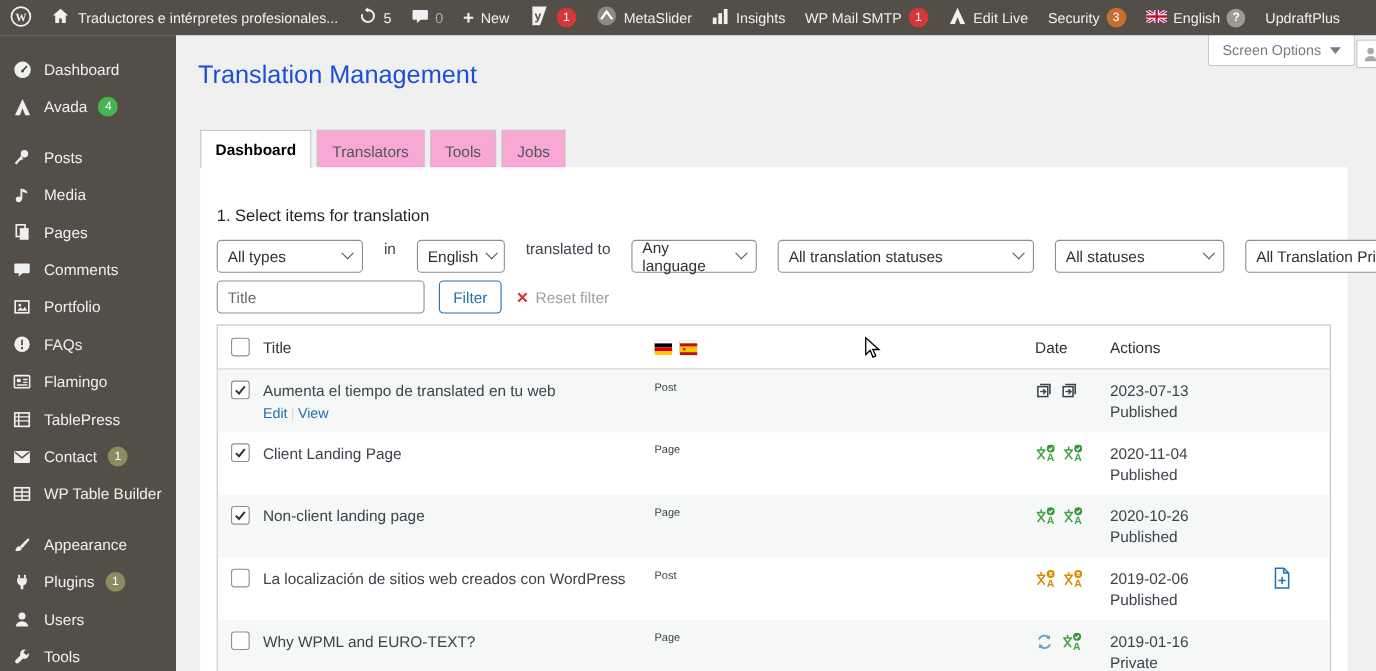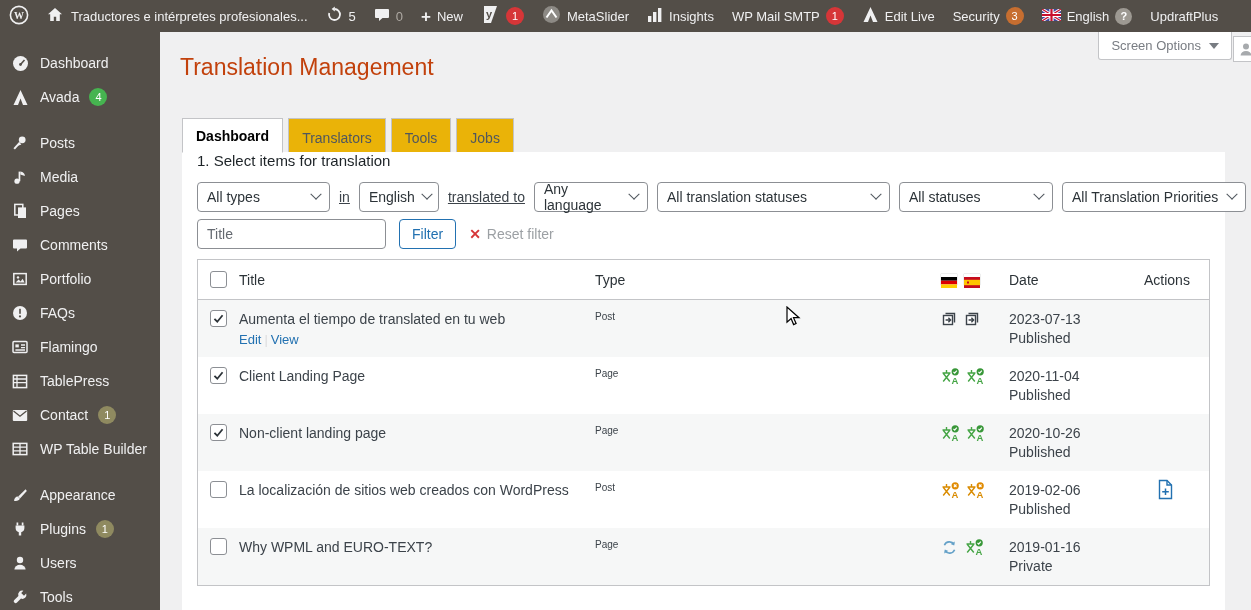--- a/index.html
+++ b/index.html
@@ -25,35 +25,35 @@
   .menu-gap { height:12px; }
   .badge-olive { background:#8f8a60; }
   .badge-green { background:#46b450; }
   .menu-badge { min-width:18px; height:18px; border-radius:9px; display:inline-flex; align-items:center; justify-content:center; font-size:11px; color:#fff; padding:0 5px; }
 
   
   .main { position:absolute; left:160px; top:32px; right:0; bottom:0; background:#f0f0f1; }
   .screen-options { position:absolute; top:0; right:19px; height:28px; background:#fff; border:1px solid #c3c4c7; border-top:none; display:flex; align-items:center; gap:8px; padding:0 12px; font-size:13px; color:#787c82; border-radius:0 0 3px 3px; cursor:pointer; }
   .so-caret { width:0; height:0; border-left:5px solid transparent; border-right:5px solid transparent; border-top:6px solid #787c82; }
   .avatar-box { position:absolute; top:4px; right:-8px; width:26px; height:26px; background:#fff; border:1px solid #c3c4c7; display:flex; align-items:center; justify-content:center; }
-  .page-title { position:absolute; left:20px; top:22px; font-size:23px; font-weight:400; color:#c2410c; }
+  .page-title { position:absolute; left:20px; top:22px; font-size:23px; font-weight:400; color:#1d4ed8; }
 
   
   .tabs { position:absolute; left:22px; top:86px; display:flex; gap:5px; }
-  .nav-tab { height:40px; display:flex; align-items:center; padding:0 13px; font-size:14px; background:#eab308; border:1px solid #c3c4c7; color:#50575e; cursor:pointer; }
+  .nav-tab { height:40px; display:flex; align-items:center; padding:0 13px; font-size:14px; background:#f9a8d4; border:1px solid #c3c4c7; color:#50575e; cursor:pointer; }
   .nav-tab.active { background:#fff; border-bottom-color:#fff; color:#000; font-weight:bold; position:relative; z-index:2; margin-bottom:-1px; height:35px; }
 
   
   .tab-panel { position:absolute; left:22px; top:120px; width:1043px; height:475px; background:#fff; padding:0 15px; }
-  .sec-title { font-size:15px; font-weight:400; color:#1d2327; }
-
-  .filters-row { margin-top:13px; display:flex; align-items:center; gap:9px; }
+  .sec-title { margin-top:36px; font-size:15px; font-weight:400; color:#1d2327; }
+
+  .filters-row { margin-top:13px; display:flex; gap:19px; }
   .sel { height:30px; border:1px solid #8c8f94; border-radius:4px; background:#fff; display:flex; align-items:center; justify-content:space-between; padding:0 9px 0 9px; font-size:14px; color:#2c3338; cursor:pointer; flex:0 0 auto; }
   .chev { width:8px; height:8px; border-right:1.5px solid #50575e; border-bottom:1.5px solid #50575e; transform:rotate(45deg) translate(-2px,-2px); margin-left:8px; flex:0 0 8px; }
-  .flt-label { font-size:14px; color:#3c434a; flex:0 0 auto;text-decoration:underline; }
+  .flt-label { font-size:14px; color:#3c434a; flex:0 0 auto; }
 
   .filter-row2 { margin-top:7px; display:flex; align-items:center; gap:13px; }
   .title-input { width:189px; height:30px; border:1px solid #8c8f94; border-radius:4px; padding:0 9px; font-size:14px; color:#2c3338; font-family:"Liberation Sans", sans-serif; }
   .title-input::placeholder { color:#646970; opacity:1; }
   .btn-filter { height:30px; padding:0 12px; background:#fff; border:1px solid #2271b1; border-radius:4px; color:#2271b1; font-size:14px; cursor:pointer; font-family:"Liberation Sans", sans-serif; }
   .reset-filter { display:flex; align-items:center; gap:6px; font-size:14px; color:#9ca0a4; cursor:pointer; }
   .x-red { color:#d63638; font-size:14px; font-weight:bold; }
 
   
   .tm-table { margin-top:10px; border:1px solid #c3c4c7; background:#fff; }
@@ -399,21 +399,20 @@
           <span>Reset filter</span>
         </span>
       </div>
 
       <div class="tm-table">
         <div class="t-row t-head">
           <div>
               <span class="cb"></span>
             </div>
           <div class="hcell h-link">Title</div>
-          <div class="hcell">Type</div>
           <div class="cell-langs">
             <span class="flag">
               <svg width="16" height="11" viewBox="0 0 16 11">
                   <rect width="16" height="3.7" fill="#000"></rect>
                   <rect y="3.7" width="16" height="3.7" fill="#dd0000"></rect>
                   <rect y="7.4" width="16" height="3.6" fill="#ffce00"></rect>
                 </svg>
             </span>
             <span class="flag">
               <svg width="16" height="11" viewBox="0 0 16 11">

